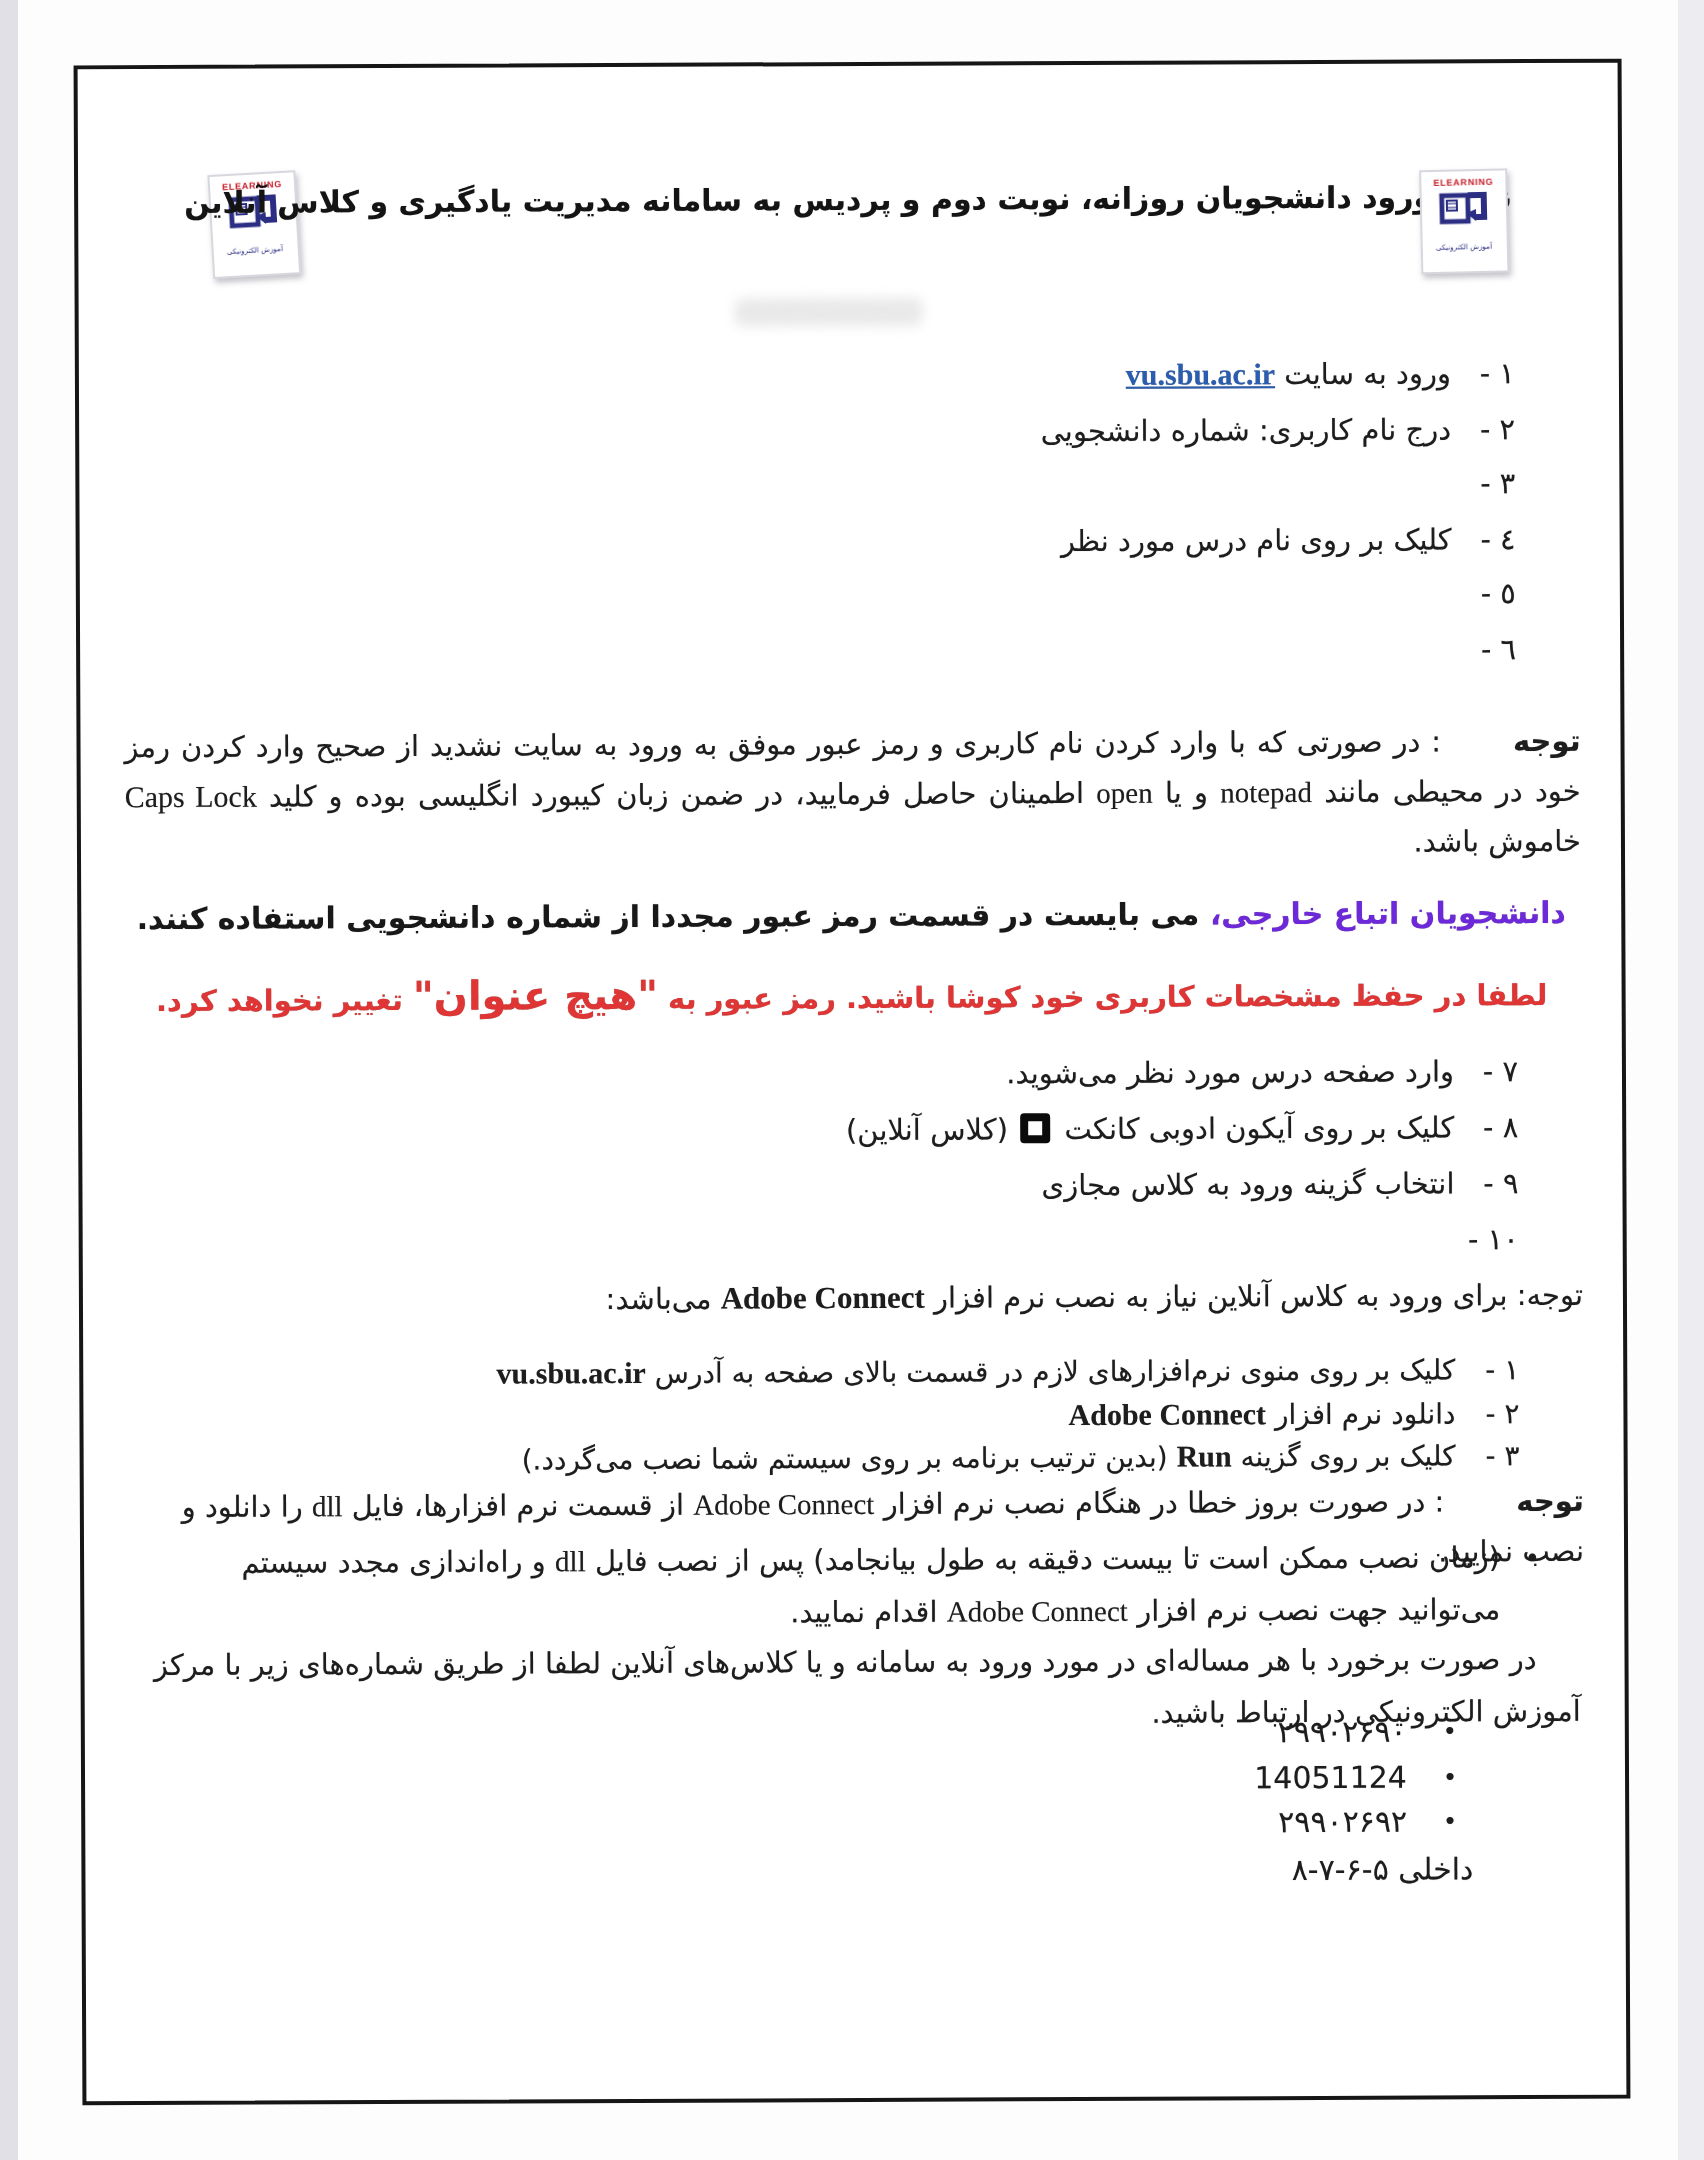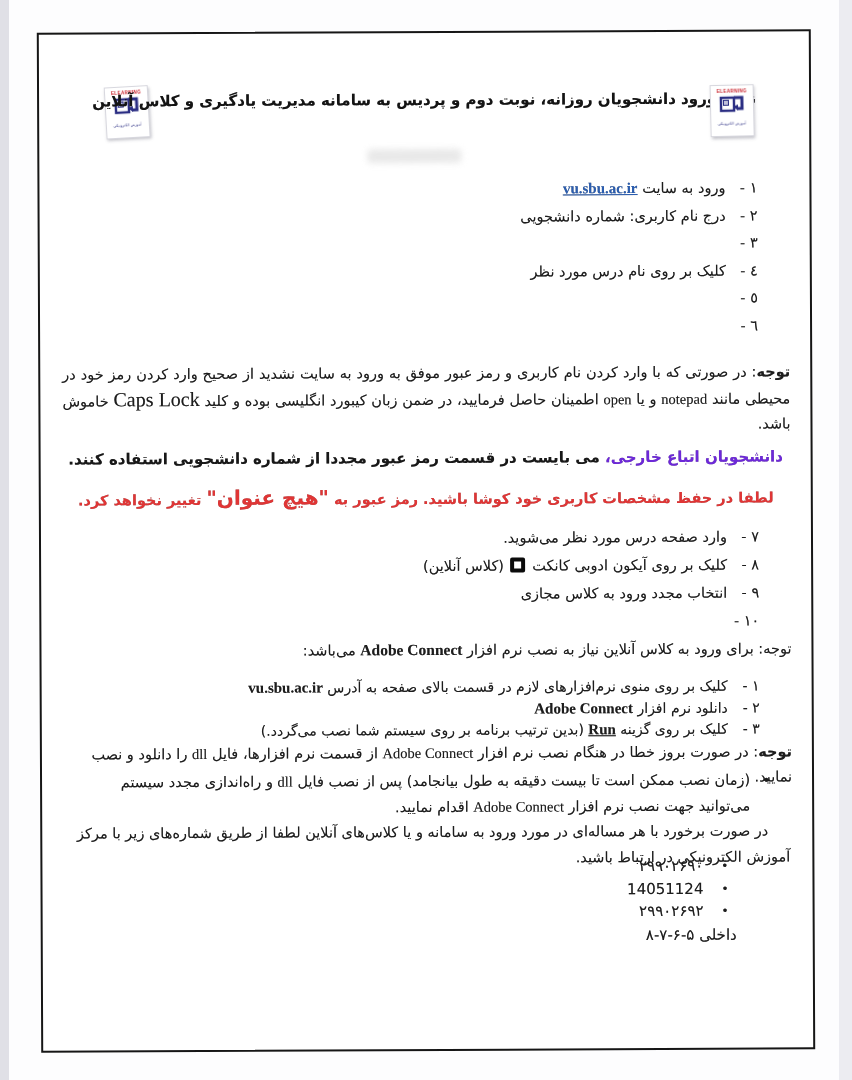--- a/index.html
+++ b/index.html
@@ -46,21 +46,21 @@
   .warning .emph{font-size:20px;letter-spacing:.5px;}
   .adobe-note{top:604px;right:20px;}
   .error-note{top:708px;right:20px;left:16px;line-height:25px;}
   .time-note{top:735px;right:38px;left:70px;line-height:26px;padding-right:24px;}
   .time-note .bullet{position:absolute;right:4px;top:1px;font-size:13px;}
   .contact{top:786px;right:22px;left:24px;line-height:26px;text-indent:22px;}
   .phones{position:absolute;top:823px;right:84px;direction:rtl;font-size:15px;color:#1d1d1d;}
   .phone-row{display:flex;gap:18px;align-items:center;line-height:22.5px;}
   .phone-row .dot{font-size:12px;}
   .ext-row{line-height:24px;margin-right:-8px;text-align:right;}
-  b.lbl{font-weight:bold;}
+  b.lbl{font-weight:bold;margin-left:36px;}
 </style>
 </head>
 <body>
 
 <div class="photo">
   <div class="edge-left"></div>
   <div class="edge-right"></div>
 
   <div class="frame">
 
@@ -112,21 +112,21 @@
       </div>
       <div class="li">
         <span class="num">٥ -</span>
       </div>
       <div class="li">
         <span class="num">٦ -</span>
       </div>
     </div>
 
     <div class="para note1 txt">
-      <b class="lbl">توجه</b><span>: در صورتی که با وارد کردن نام کاربری و رمز عبور موفق به ورود به سایت نشدید از صحیح وارد کردن رمز خود در محیطی مانند </span><span class="en">notepad</span><span> و یا </span><span class="en">open</span><span> اطمینان حاصل فرمایید، در ضمن زبان کیبورد انگلیسی بوده و کلید </span><span class="en" style="font-size:20px;">Caps Lock</span><span> خاموش باشد.</span>
+      <b class="lbl">توجه</b><span>: در صورتی که با وارد کردن نام کاربری و رمز عبور موفق به ورود به سایت نشدید از صحیح وارد کردن رمز خود در محیطی مانند </span><span class="en">notepad</span><span> و یا </span><span class="en">open</span><span> اطمینان حاصل فرمایید، در ضمن زبان کیبورد انگلیسی بوده و کلید </span><span class="en" style="font-size:15px;">Caps Lock</span><span> خاموش باشد.</span>
     </div>
 
     <div class="para foreign txt">
       <span class="hl">دانشجویان اتباع خارجی،</span><span> می بایست در قسمت رمز عبور مجددا از شماره دانشجویی استفاده کنند.</span>
     </div>
 
     <div class="para warning txt">
       <span>لطفا در حفظ مشخصات کاربری خود کوشا باشید. رمز عبور به </span><span class="emph">"هیچ عنوان"</span><span> تغییر نخواهد کرد.</span>
     </div>
 
@@ -134,21 +134,21 @@
       <div class="li">
         <span class="num">٧ -</span>
         <span>وارد صفحه درس مورد نظر می‌شوید.</span>
       </div>
       <div class="li">
         <span class="num">٨ -</span>
         <span><span>کلیک بر روی آیکون ادوبی کانکت </span><span class="ac-icon"></span><span> (کلاس آنلاین)</span></span>
       </div>
       <div class="li">
         <span class="num">٩ -</span>
-        <span>انتخاب مجدد ورود به کلاس مجازی</span>
+        <span>انتخاب گزینه ورود به کلاس مجازی</span>
       </div>
       <div class="li">
         <span class="num">١٠ -</span>
       </div>
     </div>
 
     <div class="para adobe-note txt">
       <span>توجه: برای ورود به کلاس آنلاین نیاز به نصب نرم افزار </span><span class="en" style="font-weight:bold;font-size:15.5px;">Adobe Connect</span><span> می‌باشد:</span>
     </div>
 
@@ -156,21 +156,21 @@
       <div class="li">
         <span class="num">١ -</span>
         <span><span>کلیک بر روی منوی نرم‌افزارهای لازم در قسمت بالای صفحه به آدرس  </span><span class="en" style="font-weight:bold;font-size:15px;">vu.sbu.ac.ir</span></span>
       </div>
       <div class="li">
         <span class="num">٢ -</span>
         <span><span>دانلود نرم افزار </span><span class="en" style="font-weight:bold;font-size:15px;">Adobe Connect</span></span>
       </div>
       <div class="li">
         <span class="num">٣ -</span>
-        <span><span>کلیک بر روی گزینه </span><span class="en" style="font-weight:bold;font-size:15px;text-decoration:underline;">Run</span><span> (بدین ترتیب برنامه بر روی سیستم شما نصب می‌گردد.)</span></span>
+        <span><span>کلیک بر روی گزینه </span><span class="en" style="font-weight:bold;font-size:15px;">Run</span><span> (بدین ترتیب برنامه بر روی سیستم شما نصب می‌گردد.)</span></span>
       </div>
     </div>
 
     <div class="para error-note txt">
       <b class="lbl">توجه</b><span>: در صورت بروز خطا در هنگام نصب نرم افزار </span><span class="en">Adobe Connect</span><span> از قسمت نرم افزارها، فایل </span><span class="en">dll</span><span> را دانلود و نصب نمایید.</span>
     </div>
 
     <div class="para time-note txt">
       <span class="bullet">•</span>
       <span>(زمان نصب ممکن است تا بیست دقیقه به طول بیانجامد) پس از نصب فایل </span><span class="en">dll</span><span> و راه‌اندازی مجدد سیستم می‌توانید جهت نصب نرم افزار </span><span class="en">Adobe Connect</span><span> اقدام نمایید.</span>

